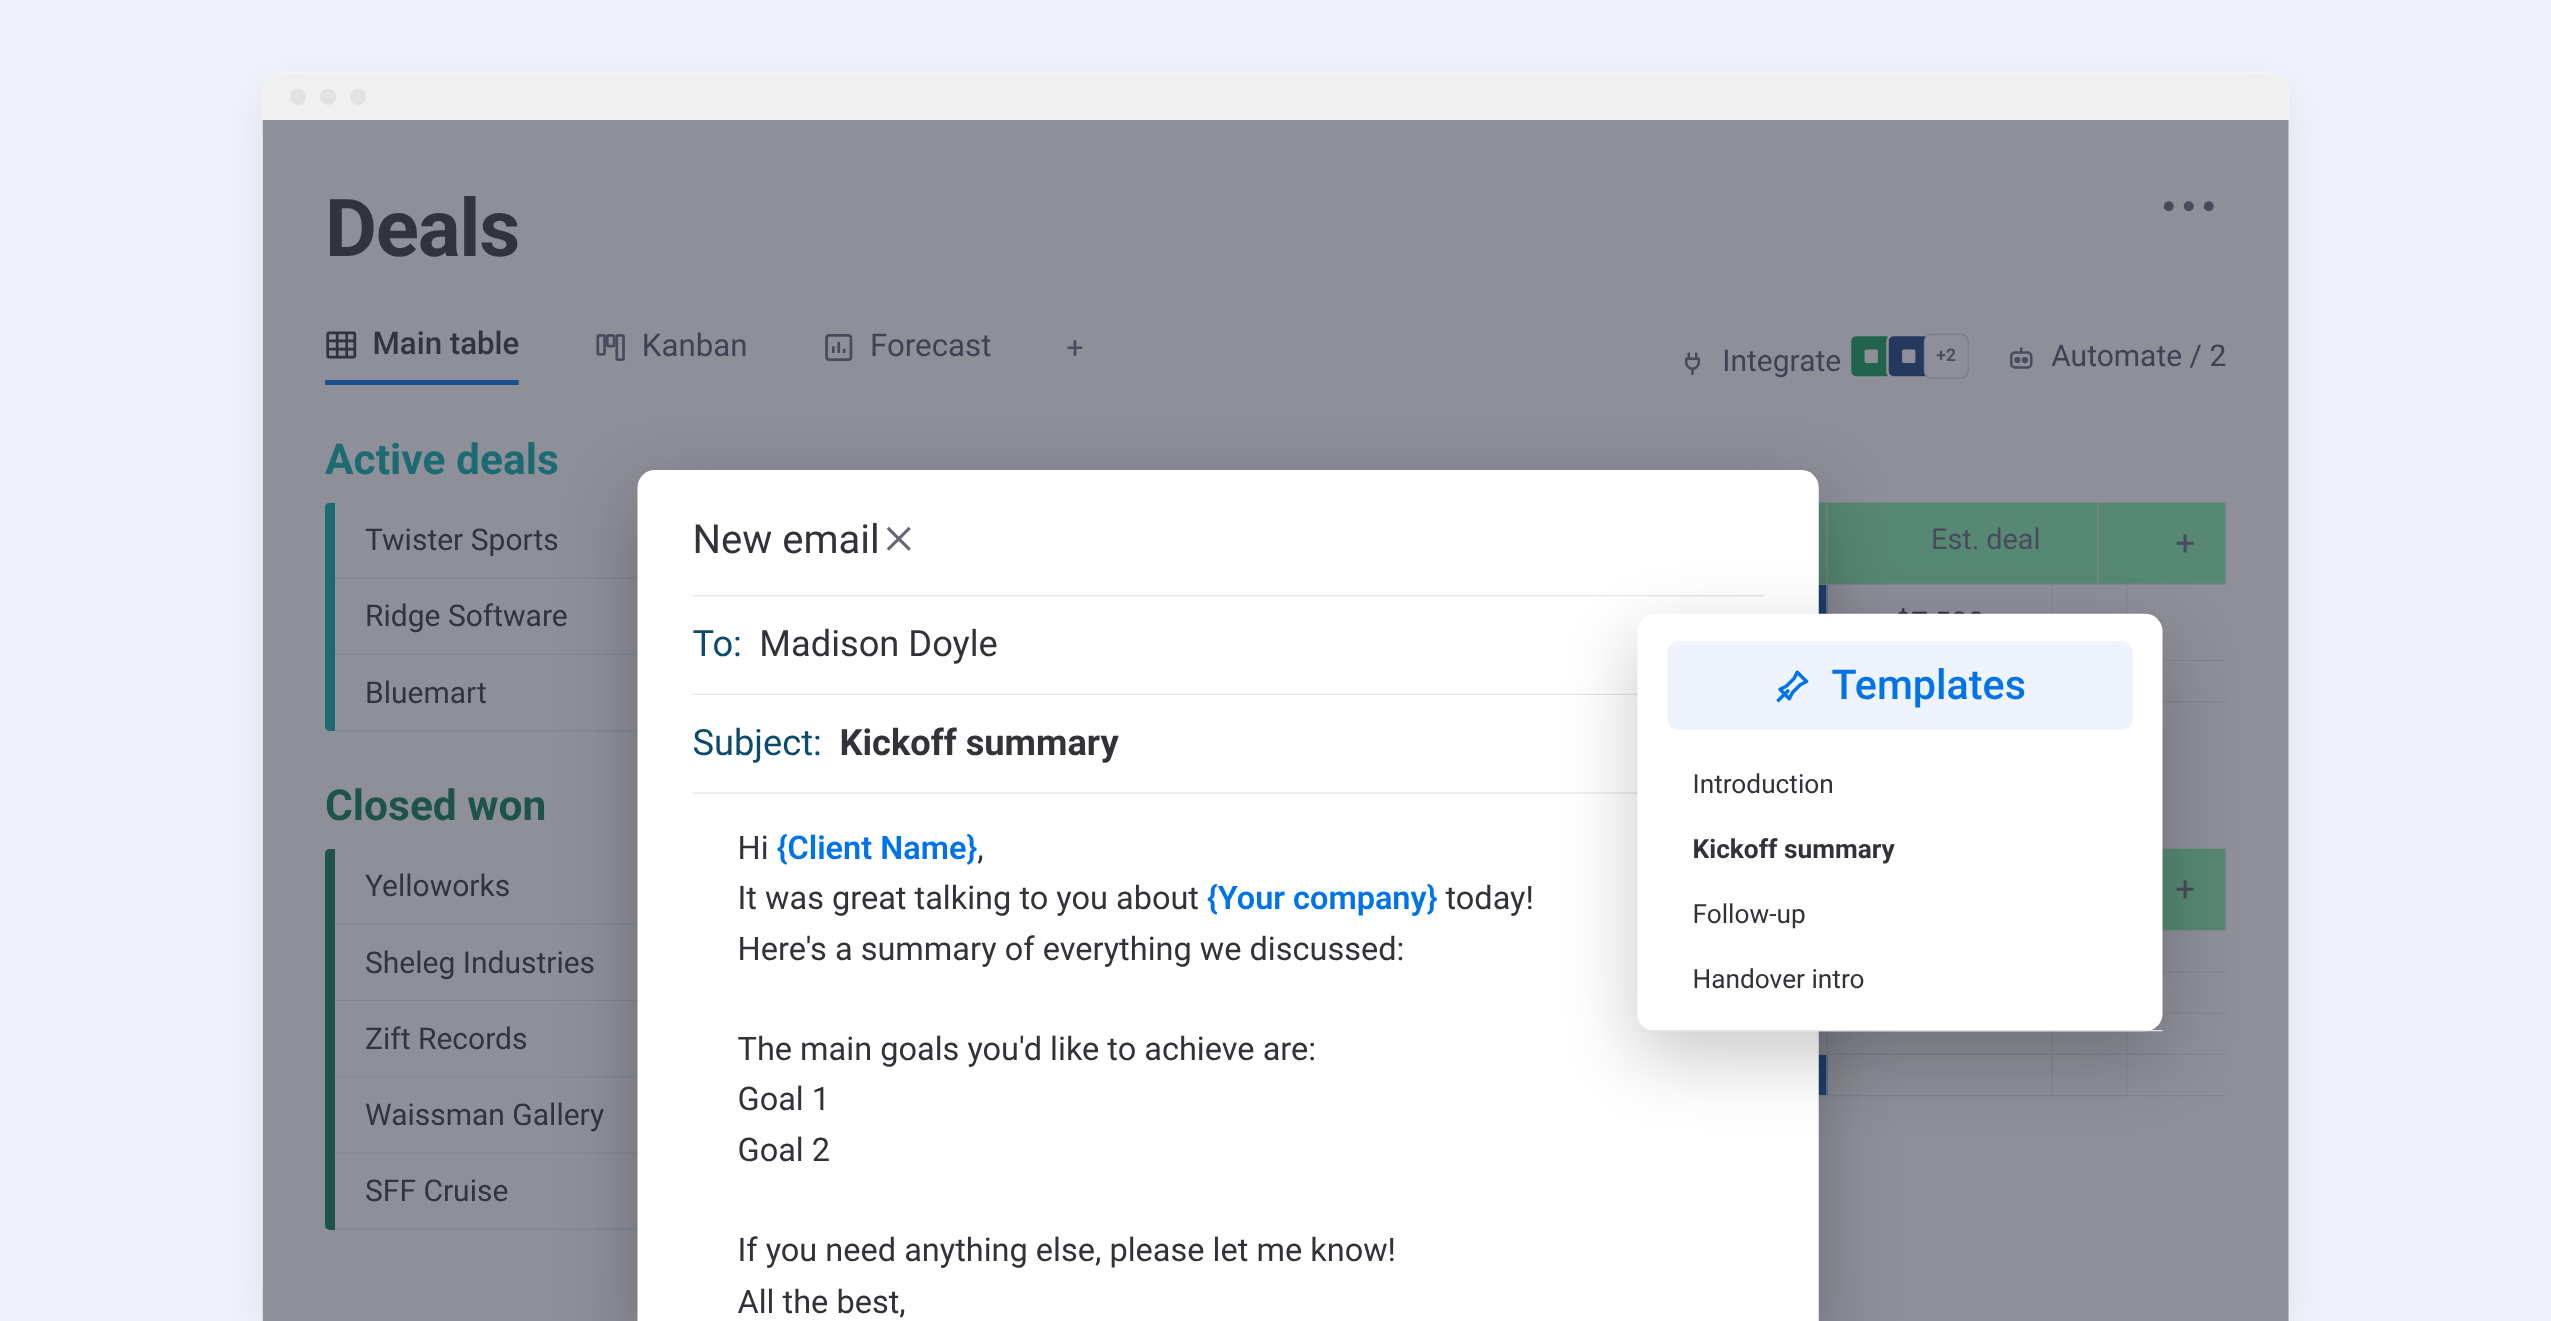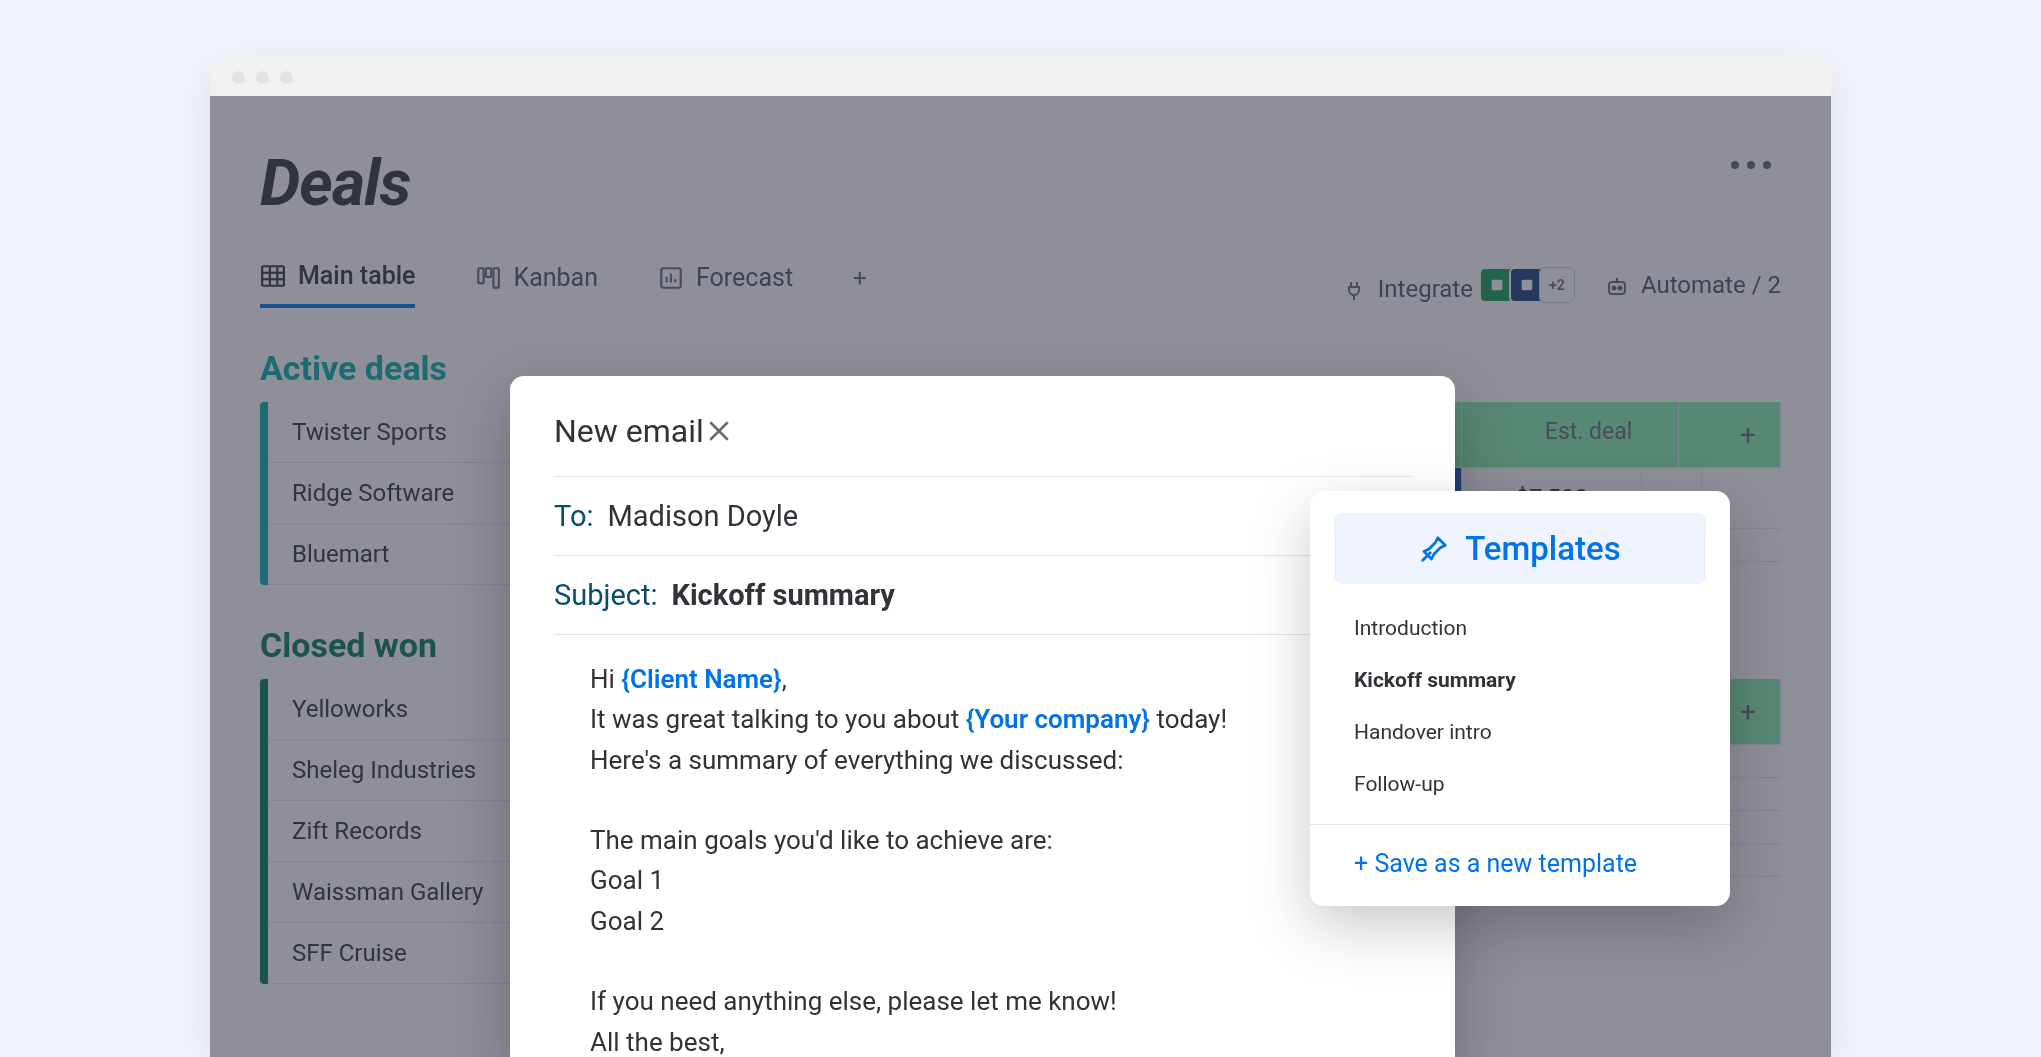--- a/index.html
+++ b/index.html
@@ -39,21 +39,20 @@
     width: 100%;
     height: calc(100% - 38px);
     background: #ffffff;
     padding: 50px 50px 0 50px;
   }
   .page-title {
     font-size: 64px;
     font-weight: 700;
     color: #323338;
     letter-spacing: -1px;
-    font-style: italic;
   }
   .row-header {
     display: flex;
     align-items: center;
     justify-content: space-between;
     margin-top: 40px;
   }
   .tabs { display: flex; align-items: center; gap: 60px; }
   .tab {
     display: flex; align-items: center; gap: 12px;
@@ -425,21 +424,20 @@
           <span>
             <svg viewBox="0 0 24 24" width="30" height="30" fill="none" stroke="#0073ea" stroke-width="2.2" stroke-linecap="round" stroke-linejoin="round">
                 <path d="M15 3l6 6-4 2-5 5-2 4-6-6 4-2 5-5 2-4z"></path>
                 <line x1="9" y1="15" x2="3" y2="21"></line>
               </svg>
           </span>
           <span>Templates</span>
         </div>
         <div class="tpl-item">Introduction</div>
         <div class="tpl-item sel">Kickoff summary</div>
+        <div class="tpl-item">Follow-up</div>
         <div class="tpl-item">Handover intro</div>
-        <div class="tpl-item">Follow-up</div>
         <div class="tpl-divider"></div>
-        <div class="tpl-save">+ Save as a new template</div>
       </div>
 
     </div>
   </div>
 </div>
 
 </body></html>

